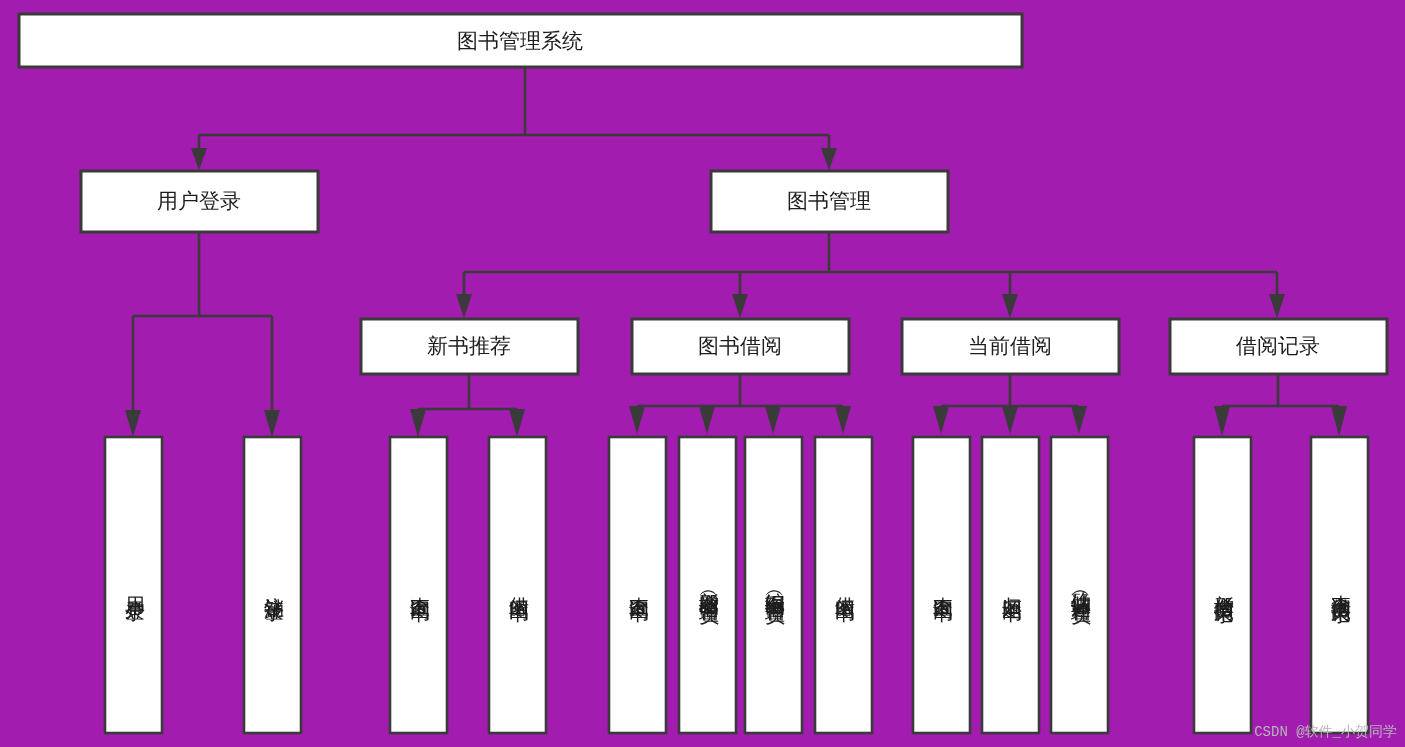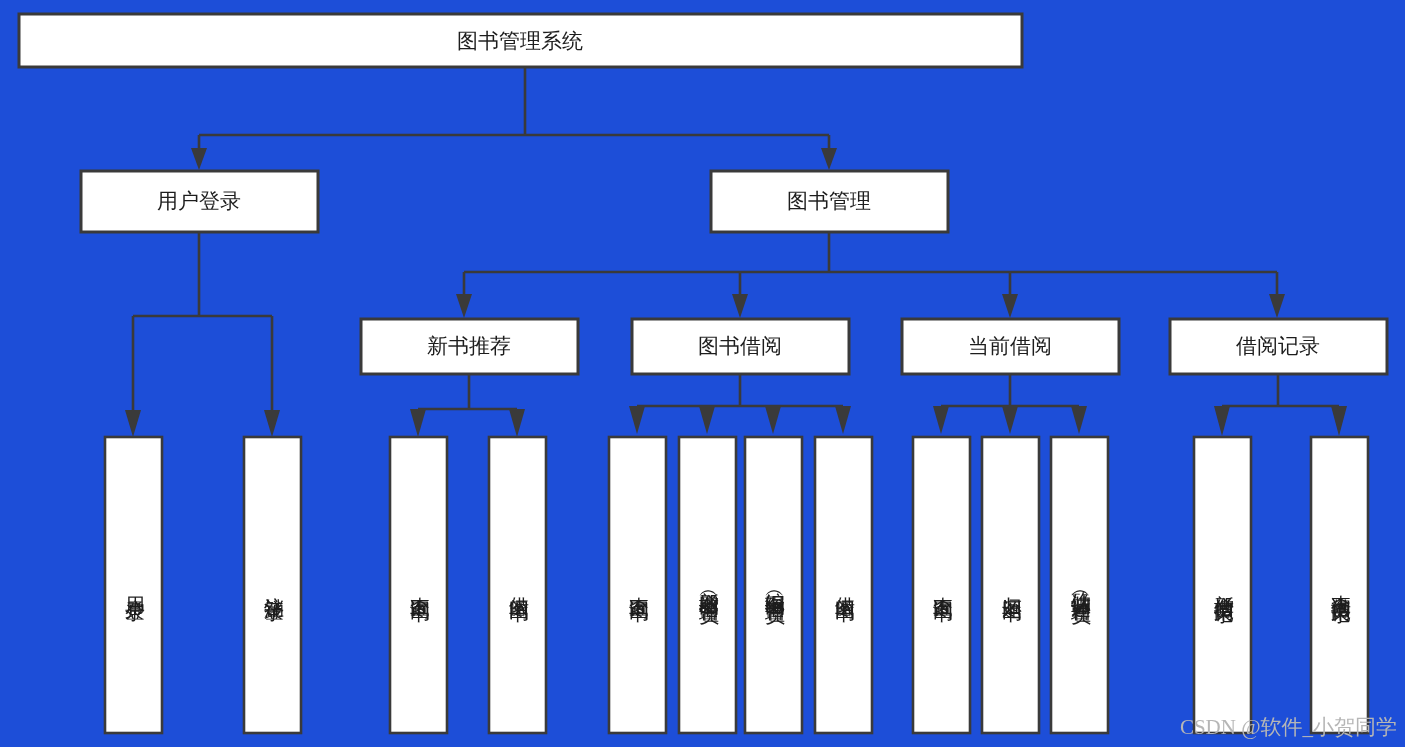--- a/index.html
+++ b/index.html
@@ -11,21 +11,21 @@
   body {
     width: 1405px;
     height: 747px;
     font-family: "DejaVu Sans", "Liberation Sans", sans-serif;
     overflow: hidden;
   }
   #diagram-root {
     position: relative;
     width: 1405px;
     height: 747px;
-    background: #1d4ed8;
+    background: #a21caf;
   }
   svg#flow-svg {
     position: absolute;
     top: 0;
     left: 0;
     width: 1405px;
     height: 747px;
   }
   .node-box {
     fill: #ffffff;
@@ -59,22 +59,22 @@
     fill: #1d1d1d;
     text-anchor: middle;
     dominant-baseline: middle;
     writing-mode: vertical-rl;
     letter-spacing: 2px;
   }
   .watermark-text {
     position: absolute;
     right: 8px;
     bottom: 6px;
-    font-family: Liberation Serif, serif;
-    font-size: 21px;
+    font-family: Liberation Mono, monospace;
+    font-size: 14px;
     color: #b6b6b6;
     white-space: nowrap;
     user-select: none;
   }
 </style>
 </head>
 <body>
 
 <div id="diagram-root">
 

